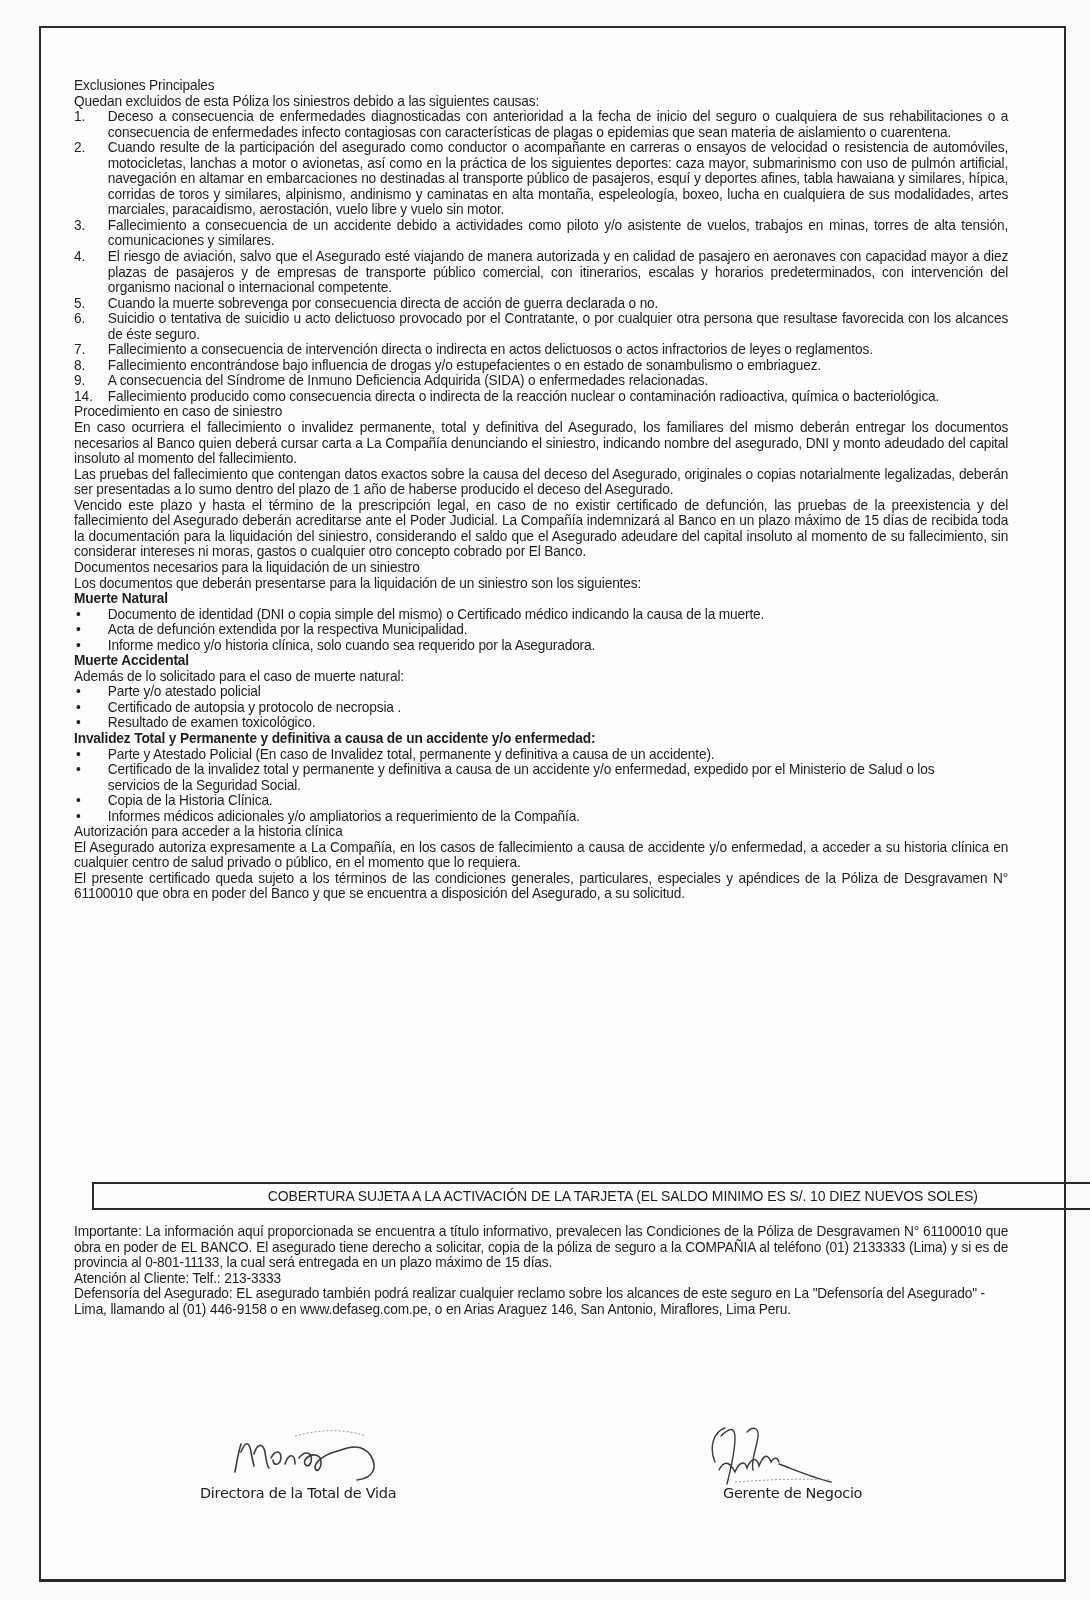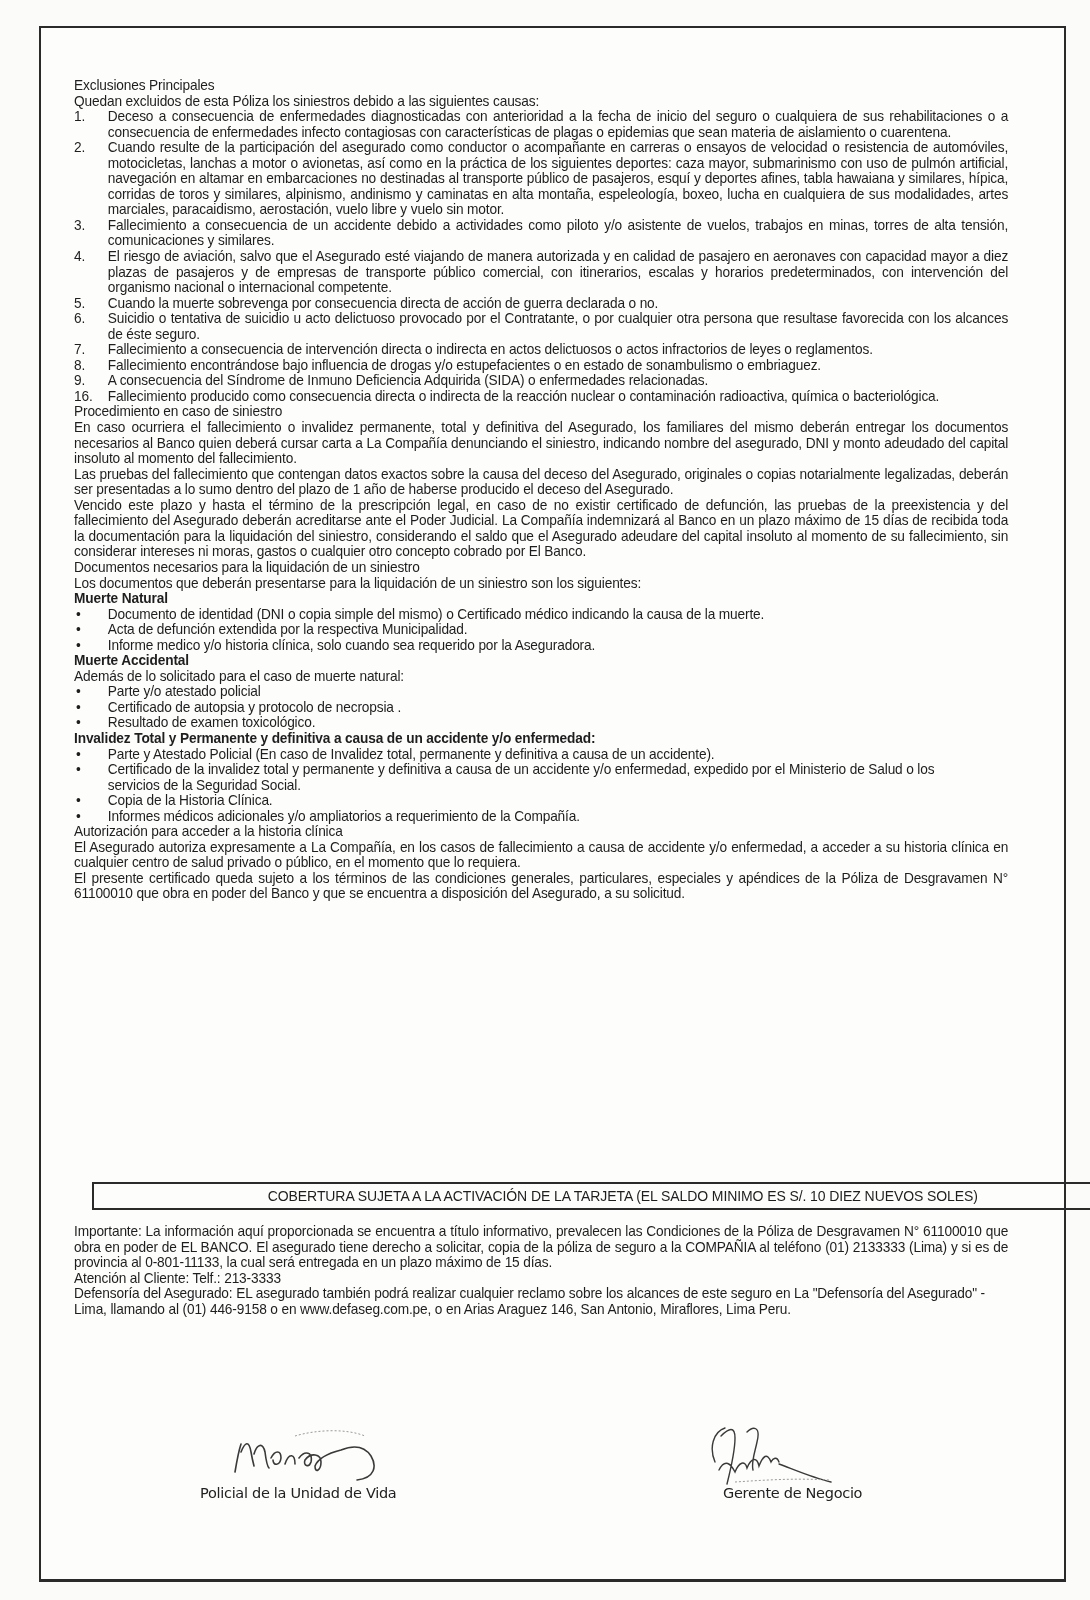--- a/index.html
+++ b/index.html
@@ -55,21 +55,21 @@
     <ol class="excl">
       <li><span class="num">1.</span><span>Deceso a consecuencia de enfermedades diagnosticadas con anterioridad a la fecha de inicio del seguro o  cualquiera de sus rehabilitaciones o a consecuencia de enfermedades infecto contagiosas con características de plagas o epidemias que sean materia de aislamiento o cuarentena.</span></li>
       <li><span class="num">2.</span><span>Cuando resulte de la participación del asegurado como conductor o acompañante en carreras o ensayos de velocidad o resistencia de automóviles, motocicletas, lanchas a motor o avionetas, así como en la práctica de los siguientes deportes: caza mayor, submarinismo con uso de pulmón artificial, navegación en altamar en embarcaciones no destinadas al transporte público de pasajeros, esquí y deportes afines, tabla hawaiana y similares, hípica, corridas de toros y similares, alpinismo, andinismo y caminatas en alta montaña, espeleología, boxeo, lucha en cualquiera de sus modalidades, artes marciales, paracaidismo, aerostación, vuelo libre y vuelo sin motor.</span></li>
       <li><span class="num">3.</span><span>Fallecimiento a consecuencia de un accidente debido a actividades como piloto y/o asistente de vuelos, trabajos en minas, torres de alta tensión, comunicaciones y similares.</span></li>
       <li><span class="num">4.</span><span>El riesgo de aviación, salvo que el Asegurado esté viajando de manera autorizada y en calidad de pasajero en aeronaves con capacidad mayor a diez plazas de pasajeros y de empresas de transporte público comercial, con itinerarios, escalas y horarios predeterminados, con intervención del organismo nacional o internacional competente.</span></li>
       <li><span class="num">5.</span><span>Cuando la muerte sobrevenga por consecuencia directa de acción de guerra declarada o no.</span></li>
       <li><span class="num">6.</span><span>Suicidio o tentativa de suicidio u acto delictuoso provocado por el Contratante, o por cualquier otra persona que resultase favorecida con los alcances de éste seguro.</span></li>
       <li><span class="num">7.</span><span>Fallecimiento a consecuencia de intervención directa o indirecta en actos delictuosos o actos infractorios de leyes o reglamentos.</span></li>
       <li><span class="num">8.</span><span>Fallecimiento encontrándose bajo influencia de drogas y/o estupefacientes o en estado de sonambulismo o embriaguez.</span></li>
       <li><span class="num">9.</span><span>A consecuencia del Síndrome de Inmuno Deficiencia Adquirida (SIDA) o enfermedades relacionadas.</span></li>
-      <li><span class="num">16.</span><span>Fallecimiento producido como consecuencia directa o indirecta de la reacción nuclear o contaminación radioactiva, química o bacteriológica.</span></li>
+      <li><span class="num">14.</span><span>Fallecimiento producido como consecuencia directa o indirecta de la reacción nuclear o contaminación radioactiva, química o bacteriológica.</span></li>
     </ol>
   </section>
 
   <section>
     <p class="left">Procedimiento en caso de siniestro</p>
     <p>En caso ocurriera el fallecimiento o invalidez permanente, total y definitiva del Asegurado, los familiares del mismo deberán entregar los documentos necesarios al Banco quien deberá cursar carta a La Compañía denunciando el siniestro, indicando nombre del asegurado, DNI y monto adeudado del capital insoluto al momento del fallecimiento.</p>
     <p>Las pruebas del fallecimiento que contengan datos exactos sobre la causa del deceso del Asegurado, originales o copias notarialmente legalizadas, deberán ser presentadas a lo sumo dentro del plazo de 1 año de haberse producido el deceso del Asegurado.</p>
     <p>Vencido este plazo y hasta el término de la prescripción legal, en caso de no existir certificado de defunción, las pruebas de la preexistencia y del fallecimiento del Asegurado deberán acreditarse ante el Poder Judicial. La Compañía indemnizará al Banco en un plazo máximo de 15 días de recibida toda la documentación para la liquidación del siniestro, considerando el saldo que el Asegurado adeudare del capital insoluto al momento de su fallecimiento, sin considerar intereses ni moras, gastos o cualquier otro concepto cobrado por El Banco.</p>
   </section>
 
@@ -117,21 +117,21 @@
   <p class="left">Atención al Cliente: Telf.: 213-3333</p>
   <p class="left" style="padding-right:4px">Defensoría del Asegurado: EL asegurado también podrá realizar cualquier reclamo sobre los alcances de este seguro en La "Defensoría del Asegurado" - Lima, llamando al (01) 446-9158 o en www.defaseg.com.pe, o en Arias Araguez 146, San Antonio, Miraflores, Lima Peru.</p>
 </div>
 
 <div class="sig" style="left:225px; top:1422px;">
   <svg width="175" height="62" viewBox="0 0 175 62">
     <path d="M10 50 C12 38 14 28 16 22 M16 30 C20 20 24 18 26 30 C27 36 28 40 29 44 M29 32 C32 22 38 20 40 30 C41 38 42 44 44 46 M46 36 C50 28 56 28 56 36 C55 44 48 44 48 38 M60 42 C64 30 70 32 70 42 M74 36 C80 28 88 30 86 40 C84 46 78 44 80 38 C86 30 96 32 96 40 C96 48 90 52 90 44 C94 34 108 30 116 28 C126 24 138 22 146 34 C152 44 150 56 132 58" fill="none" stroke="#3a3a3a" stroke-width="1.6" stroke-linecap="round"></path>
     <path d="M70 14 C90 8 120 6 140 14" fill="none" stroke="#9a9a9a" stroke-width="1" stroke-dasharray="2 2"></path>
   </svg>
 </div>
-<div class="sig-label" style="left:200px; top:1485px;">Policial de la Unidad de Vida</div>
+<div class="sig-label" style="left:200px; top:1485px;">Directora de la Total de Vida</div>
 
 <div class="sig" style="left:695px; top:1418px;">
   <svg width="160" height="70" viewBox="0 0 160 70">
     <path d="M30 10 C18 14 14 30 20 44 M26 18 C34 10 40 8 40 20 C40 34 36 50 32 66 M24 52 C30 40 36 46 40 54 C44 44 50 42 52 50 C56 40 62 38 64 48 C68 38 72 34 76 44 C78 40 82 38 84 44 M52 14 C58 8 66 8 62 24 C60 34 56 44 58 52 M84 46 C100 52 118 60 136 64" fill="none" stroke="#3a3a3a" stroke-width="1.4" stroke-linecap="round"></path>
     <path d="M40 64 C70 62 100 60 134 62" fill="none" stroke="#9a9a9a" stroke-width="1" stroke-dasharray="2 2"></path>
   </svg>
 </div>
 <div class="sig-label" style="left:723px; top:1485px;">Gerente de Negocio</div>
 
 </body></html>

